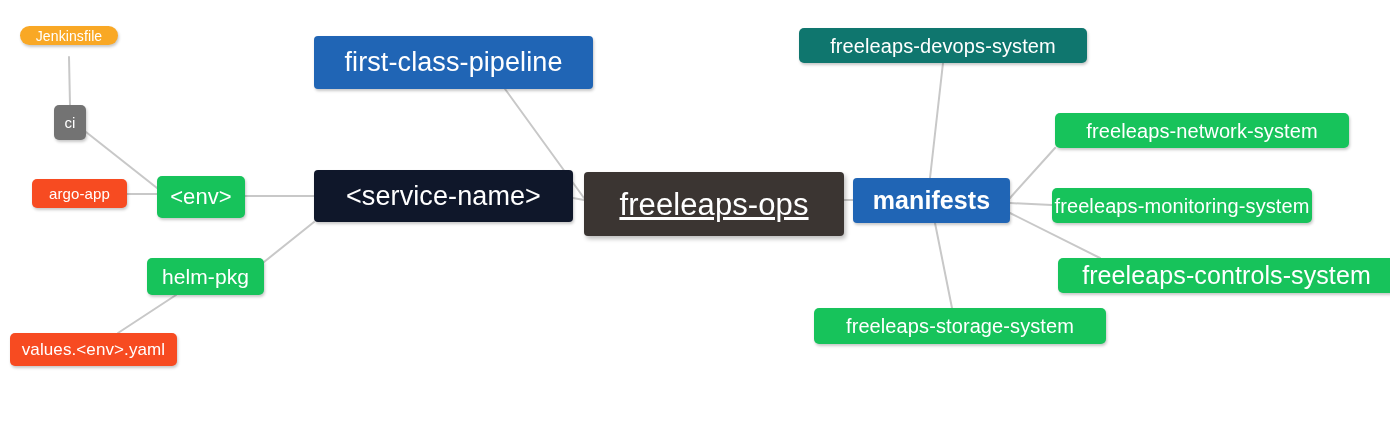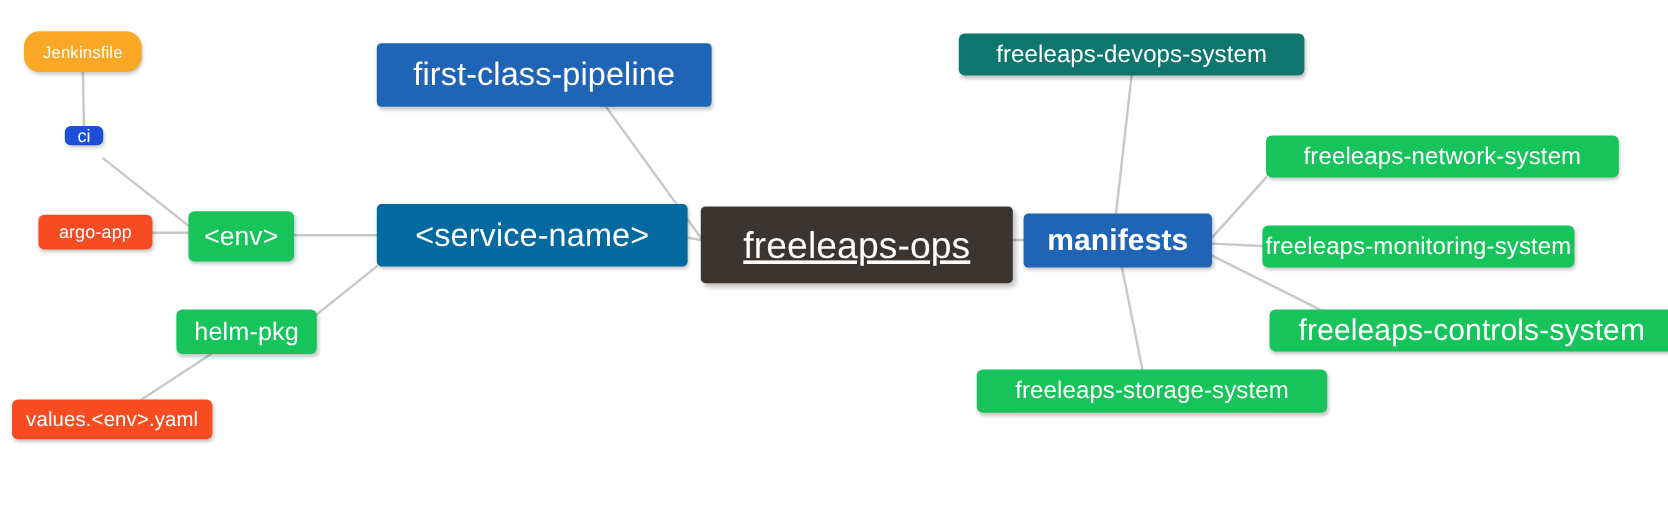--- a/index.html
+++ b/index.html
@@ -69,36 +69,36 @@
       <line x1="1010" y1="213" x2="1100" y2="258" stroke="#c8c8c8" stroke-width="2" stroke-linecap="round"></line>
       <line x1="935" y1="223" x2="952" y2="308" stroke="#c8c8c8" stroke-width="2" stroke-linecap="round"></line>
     </svg>
   <div id="nodes">
       <div class="node root" style="left: 584px; top: 172px; width: 260px; height: 64px; background: rgb(59, 53, 50); font-size: 31px;">
         <span>freeleaps-ops</span>
       </div>
       <div class="node lvl1" style="left: 314px; top: 36px; width: 279px; height: 53px; background: rgb(32, 101, 181); font-size: 27px;">
         <span>first-class-pipeline</span>
       </div>
-      <div class="node lvl1" style="left: 314px; top: 170px; width: 259px; height: 52px; background: #0369a1; font-size: 27px;">
+      <div class="node lvl1" style="left: 314px; top: 170px; width: 259px; height: 52px; background: #0f172a; font-size: 27px;">
         <span>&lt;service-name&gt;</span>
       </div>
       <div class="node lvl1" style="left: 853px; top: 178px; width: 157px; height: 45px; background: rgb(32, 101, 181); font-size: 25px; font-weight: bold;">
         <span>manifests</span>
       </div>
       <div class="node lvl2" style="left: 157px; top: 176px; width: 88px; height: 42px; background: rgb(23, 195, 91); font-size: 22px;">
         <span>&lt;env&gt;</span>
       </div>
       <div class="node lvl2" style="left: 147px; top: 258px; width: 117px; height: 37px; background: rgb(23, 195, 91); font-size: 21px;">
         <span>helm-pkg</span>
       </div>
-      <div class="node lvl3" style="left: 54px; top: 105px; width: 32px; height: 16px; background: #1d4ed8; font-size: 15px;">
+      <div class="node lvl3" style="left: 54px; top: 105px; width: 32px; height: 35px; background: #737373; font-size: 15px;">
         <span>ci</span>
       </div>
-      <div class="node lvl4" style="left: 20px; top: 26px; width: 98px; height: 34px; background: rgb(249, 168, 37); font-size: 14px; border-radius: 13px;">
+      <div class="node lvl4" style="left: 20px; top: 26px; width: 98px; height: 19px; background: rgb(249, 168, 37); font-size: 14px; border-radius: 13px;">
         <span>Jenkinsfile</span>
       </div>
       <div class="node lvl3" style="left: 32px; top: 179px; width: 95px; height: 29px; background: rgb(247, 75, 33); font-size: 15px;">
         <span>argo-app</span>
       </div>
       <div class="node lvl3" style="left: 10px; top: 333px; width: 167px; height: 33px; background: rgb(247, 75, 33); font-size: 17px;">
         <span>values.&lt;env&gt;.yaml</span>
       </div>
       <div class="node lvl2" style="left: 799px; top: 28px; width: 288px; height: 35px; background: #0f766e; font-size: 20px;">
         <span>freeleaps-devops-system</span>

